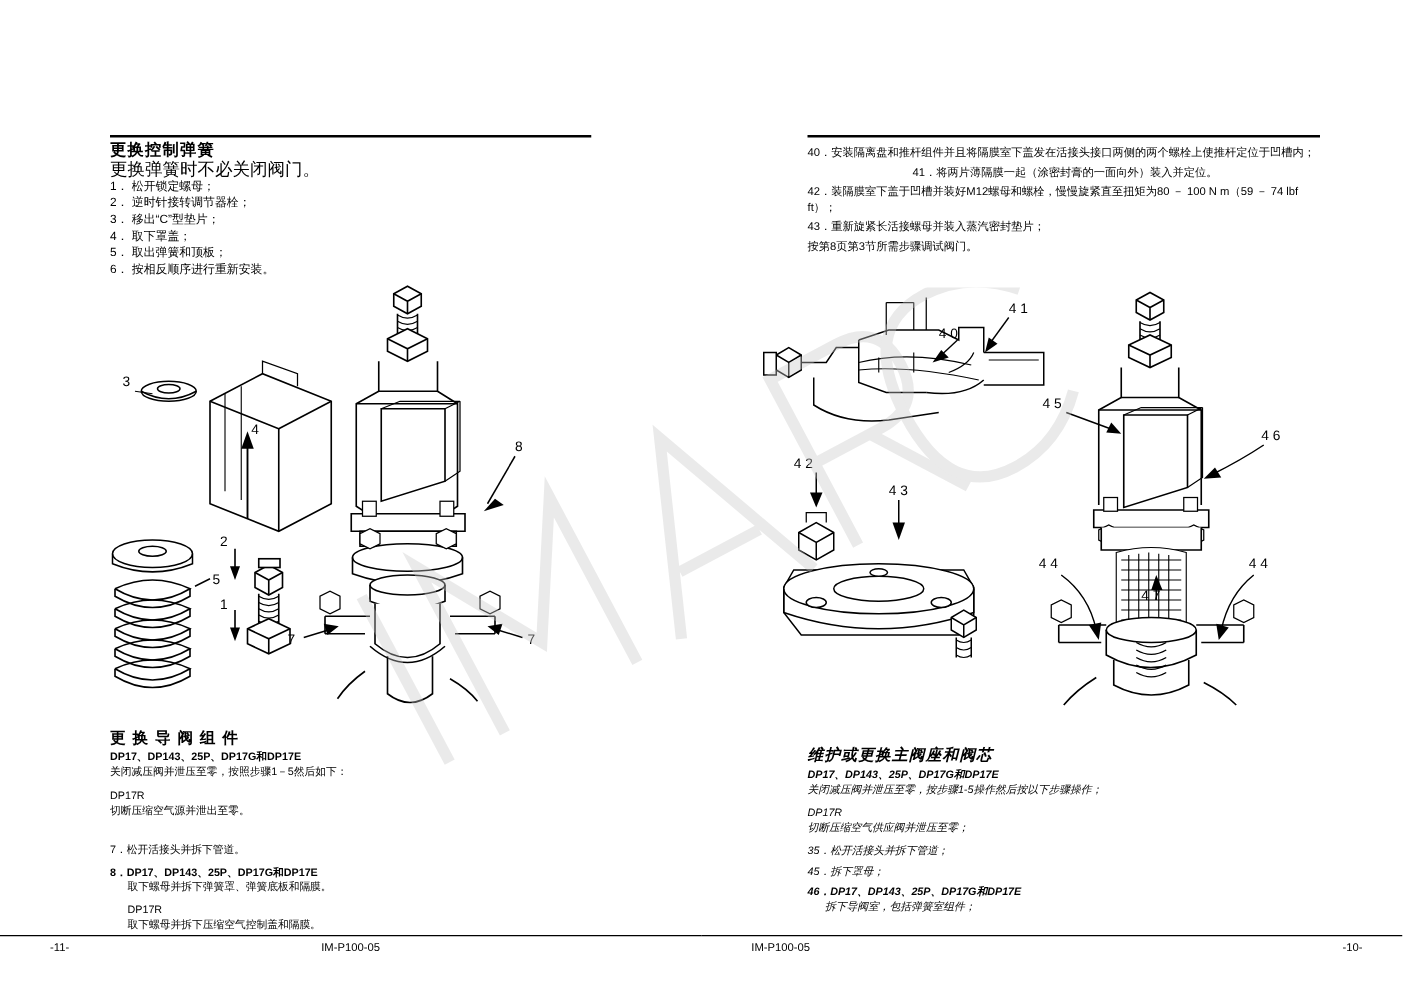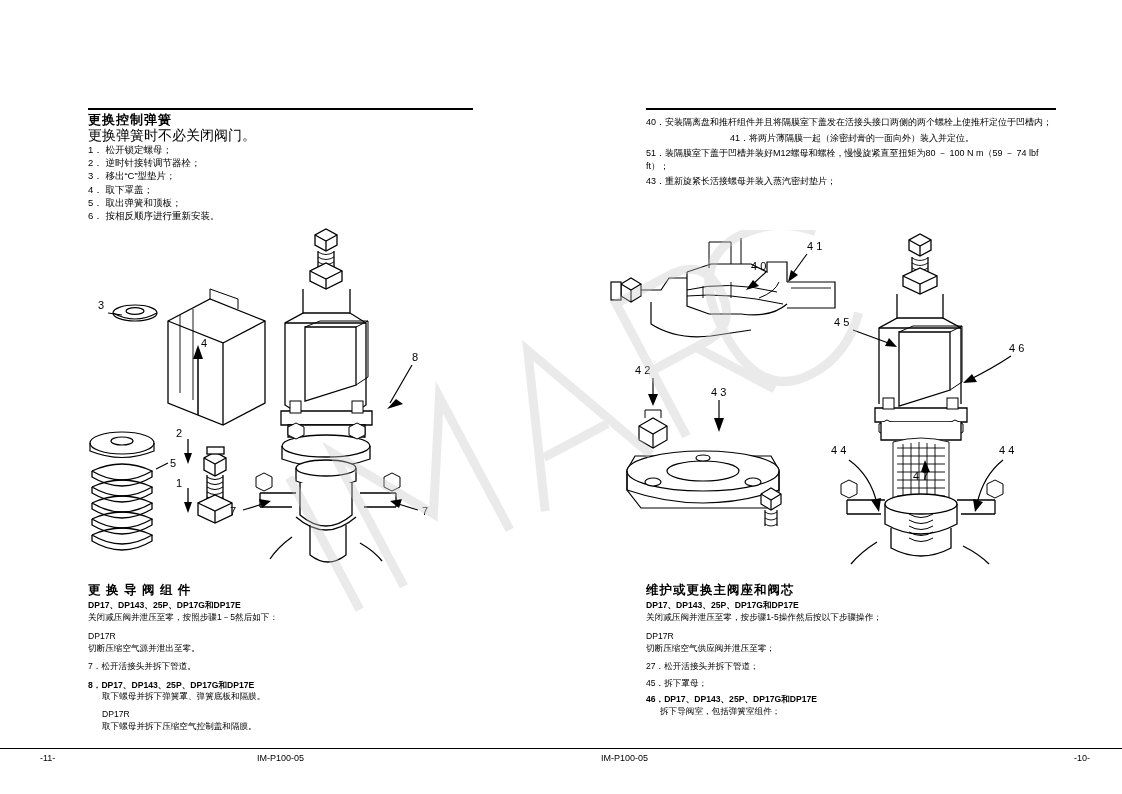--- a/index.html
+++ b/index.html
@@ -231,21 +231,21 @@
     <text class="lbl" x="110" y="242" stroke="none" fill="#000">5</text>
   </svg>
   </div>
 
   <div class="sec" style="left:88px;top:583px;width:300px;">
     <div class="sechead">更 换 导 阀 组 件</div>
     <div class="model">DP17、DP143、25P、DP17G和DP17E</div>
     <p>关闭减压阀并泄压至零，按照步骤1－5然后如下：</p>
     <p style="margin-top:8px;">DP17R</p>
     <p>切断压缩空气源并泄出至零。</p>
-    <p style="margin-top:7px;">
+    <p style="margin-top:20px;">
       <span>7．</span><span>松开活接头并拆下管道。</span>
     </p>
     <p style="margin-top:7px;" class="bold">
       <span>8．</span><span>DP17、DP143、25P、DP17G和DP17E</span>
     </p>
     <p style="padding-left:14px;">取下螺母并拆下弹簧罩、弹簧底板和隔膜。</p>
     <p style="margin-top:6px;padding-left:14px;">DP17R</p>
     <p style="padding-left:14px;">取下螺母并拆下压缩空气控制盖和隔膜。</p>
   </div>
 
@@ -262,26 +262,27 @@
 
   <div class="blk" style="left:85px;top:116px;width:412px;">
     <ul class="numlist">
       <li style="margin-bottom:3px;">
         <span>40．</span><span>安装隔离盘和推杆组件并且将隔膜室下盖发在活接头接口两侧的两个螺栓上使推杆定位于凹槽内；</span>
       </li>
       <li style="margin-bottom:3px;text-align:center;">
         <span>41．</span><span>将两片薄隔膜一起（涂密封膏的一面向外）装入并定位。</span>
       </li>
       <li style="margin-bottom:3px;">
-        <span>51．</span><span>装隔膜室下盖于凹槽并装好M12螺母和螺栓，慢慢旋紧直至扭矩为80 － 100 N m（59 － 74 lbf ft）；</span>
+        <span>42．</span><span>装隔膜室下盖于凹槽并装好M12螺母和螺栓，慢慢旋紧直至扭矩为80 － 100 N m（59 － 74 lbf ft）；</span>
       </li>
       <li style="margin-bottom:3px;">
         <span>43．</span><span>重新旋紧长活接螺母并装入蒸汽密封垫片；</span>
       </li>
     </ul>
+    <p class="tight" style="margin:3px 0 0 0;">按第8页第3节所需步骤调试阀门。</p>
   </div>
 
   <div class="fig" style="left:30px;top:228px;text-align:center;">
   <svg width="510" height="345" viewBox="0 0 510 345" fill="none" stroke="#000" stroke-width="1.2">
 
     <g stroke-width="1.2">
 
       <polygon points="30,68 30,56 40,50 50,56 50,68 40,74" fill="#fff"></polygon>
       <path d="M30,56 L40,62 L50,56 M40,62 L40,74"></path>
       <rect x="20" y="54" width="10" height="18" fill="#fff"></rect>
@@ -412,28 +413,28 @@
       <polygon points="372,155 381,146 386,154" fill="#000" stroke="none"></polygon>
       <path d="M334,252 L334,238"></path>
       <polygon points="334,232 330,244 339,244" fill="#000" stroke="none"></polygon>
     </g>
     <text class="lbl" x="243" y="98" stroke="none" fill="#000">4 5</text>
     <text class="lbl" x="418" y="124" stroke="none" fill="#000">4 6</text>
     <text class="lbl" x="322" y="252" stroke="none" fill="#000">4 7</text>
   </svg>
   </div>
 
-  <div class="sec" style="left:85px;top:583px;width:300px;">
+  <div class="sec" style="left:85px;top:597px;width:300px;font-style:italic;">
     <div class="sechead">维护或更换主阀座和阀芯</div>
     <div class="model">DP17、DP143、25P、DP17G和DP17E</div>
     <p>关闭减压阀并泄压至零，按步骤1-5操作然后按以下步骤操作；</p>
     <p style="margin-top:8px;">DP17R</p>
     <p>切断压缩空气供应阀并泄压至零；</p>
     <p style="margin-top:7px;">
-      <span>27．</span><span>松开活接头并拆下管道；</span>
+      <span>35．</span><span>松开活接头并拆下管道；</span>
     </p>
     <p style="margin-top:5px;">
       <span>45．</span><span>拆下罩母；</span>
     </p>
     <p style="margin-top:5px;" class="bold">
       <span>46．</span><span>DP17、DP143、25P、DP17G和DP17E</span>
     </p>
     <p style="padding-left:14px;">拆下导阀室，包括弹簧室组件；</p>
   </div>
 

